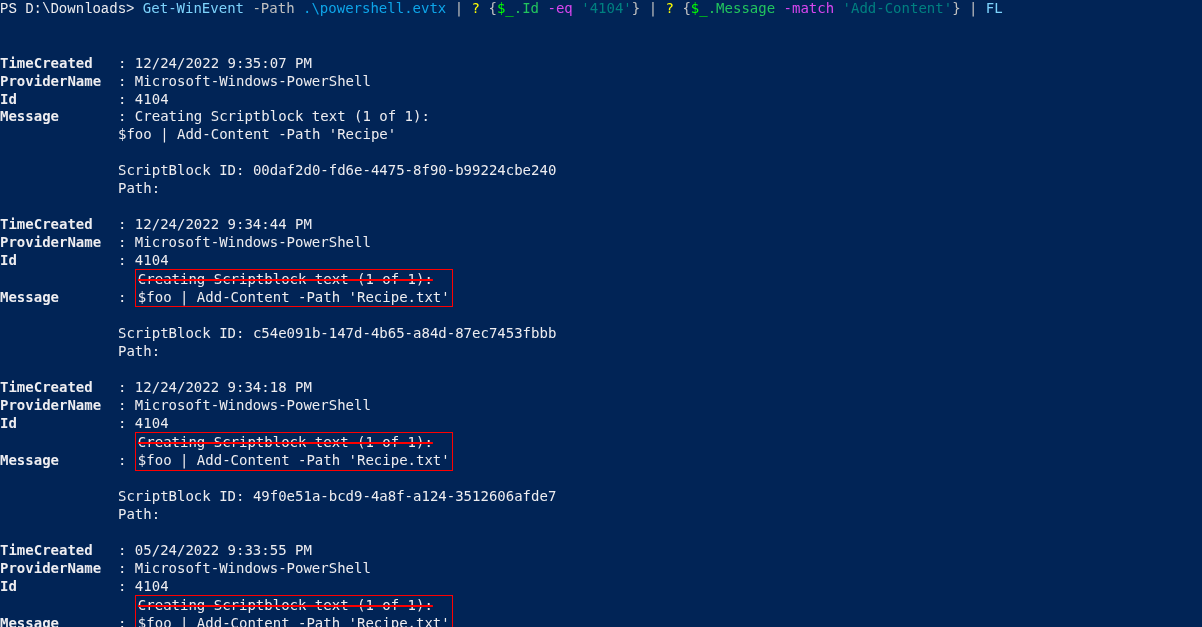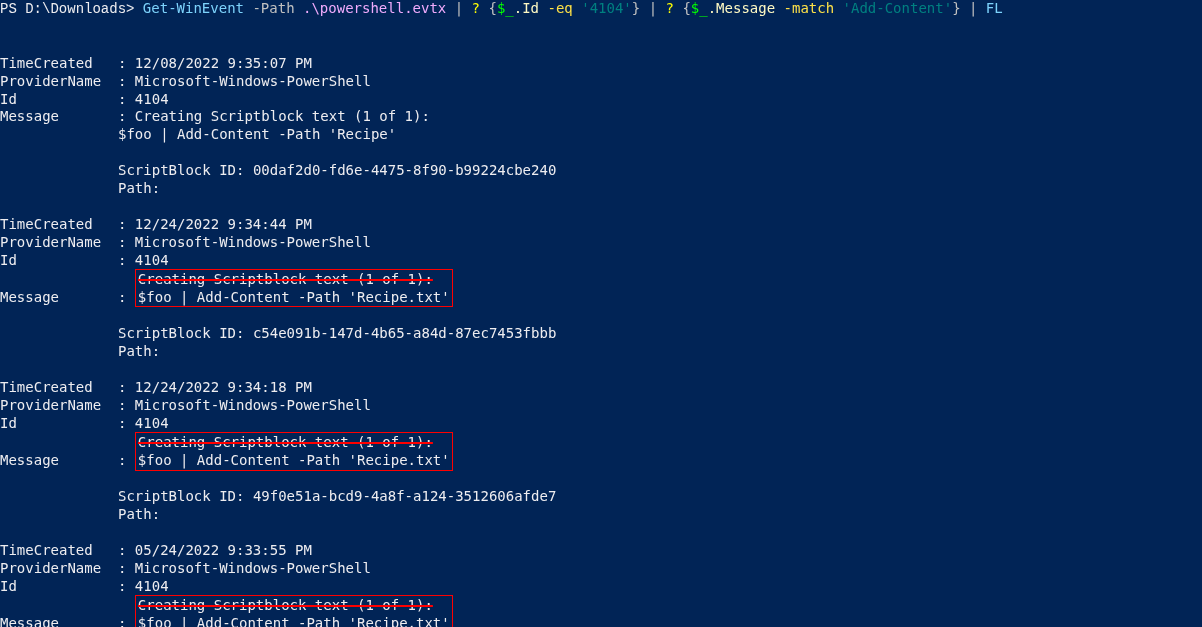--- a/index.html
+++ b/index.html
@@ -17,53 +17,53 @@
     .terminal {
       padding: 0;
     }
     .line {
       white-space: pre;
       min-height: 1.28em;
     }
     .prompt { color: #EEEDF0; font-family: Liberation Mono, monospace; }
     .cmdlet { color: #7dd3fc; }
     .param { color: #C0C0C0; }
-    .path { color: #f0abfc; }
+    .path { color: #0ea5e9; }
     .pipe { color: #C0C0C0; }
     .brace { color: #C0C0C0; }
     .var { color: #00FF00; }
-    .prop { color: #fef9c3; }
-    .op { color: #fde047; }
+    .prop { color: #22c55e; }
+    .op { color: #d946ef; }
     .str { color: #008080; }
     .qmark { color: #FFFF00; }
     .highlight-box {
       border: 1.5px solid #FF0000;
       padding: 1px 2px 0px 2px;
       display: inline-block;
       margin-top: -1px;
     }
     .strike {
       text-decoration: line-through;
       text-decoration-color: #FF0000;
       text-decoration-thickness: 1.5px;
     }
     .nowrap { white-space: pre; }
-    .label { display:inline-block; width: 13ch;}
+    .label { display:inline-block; width: 13ch; font-weight: bold;}
   </style>
 </head>
 <body>
 
 <div class="terminal">
 
 <div class="line nowrap"><span class="prompt">PS </span><span class="prompt">D:\Downloads&gt; </span><span class="cmdlet">Get-WinEvent</span><span class="param"> -Path</span><span class="path"> .\powershell.evtx</span><span class="pipe"> | </span><span class="qmark">?</span><span class="brace"> {</span><span class="var">$_</span><span class="prop">.Id</span><span class="op"> -eq </span><span class="str">'4104'</span><span class="brace">}</span><span class="pipe"> | </span><span class="qmark">?</span><span class="brace"> {</span><span class="var">$_</span><span class="prop">.Message</span><span class="op"> -match </span><span class="str">'Add-Content'</span><span class="brace">}</span><span class="pipe"> | </span><span class="cmdlet">FL</span></div>
 
 <div class="line">&nbsp;</div>
 <div class="line">&nbsp;</div>
 
-<div class="line"><span><span class="label">TimeCreated</span></span><span> : </span><span>12/08/2022 9:35:07 PM</span></div>
+<div class="line"><span><span class="label">TimeCreated</span></span><span> : </span><span>12/24/2022 9:35:07 PM</span></div>
 <div class="line"><span><span class="label">ProviderName</span></span><span> : </span><span>Microsoft-Windows-PowerShell</span></div>
 <div class="line"><span><span class="label">Id</span></span><span> : </span><span>4104</span></div>
 <div class="line"><span><span class="label">Message</span></span><span> : </span><span>Creating Scriptblock text (1 of 1):</span></div>
 <div class="line"><span>              </span><span>$foo | Add-Content -Path 'Recipe'</span></div>
 <div class="line">&nbsp;</div>
 <div class="line"><span>              ScriptBlock ID: </span><span>00daf2d0-fd6e-4475-8f90-b99224cbe240</span></div>
 <div class="line"><span>              Path:</span></div>
 <div class="line">&nbsp;</div>
 
 <div class="line"><span><span class="label">TimeCreated</span></span><span> : </span><span>12/24/2022 9:34:44 PM</span></div>

